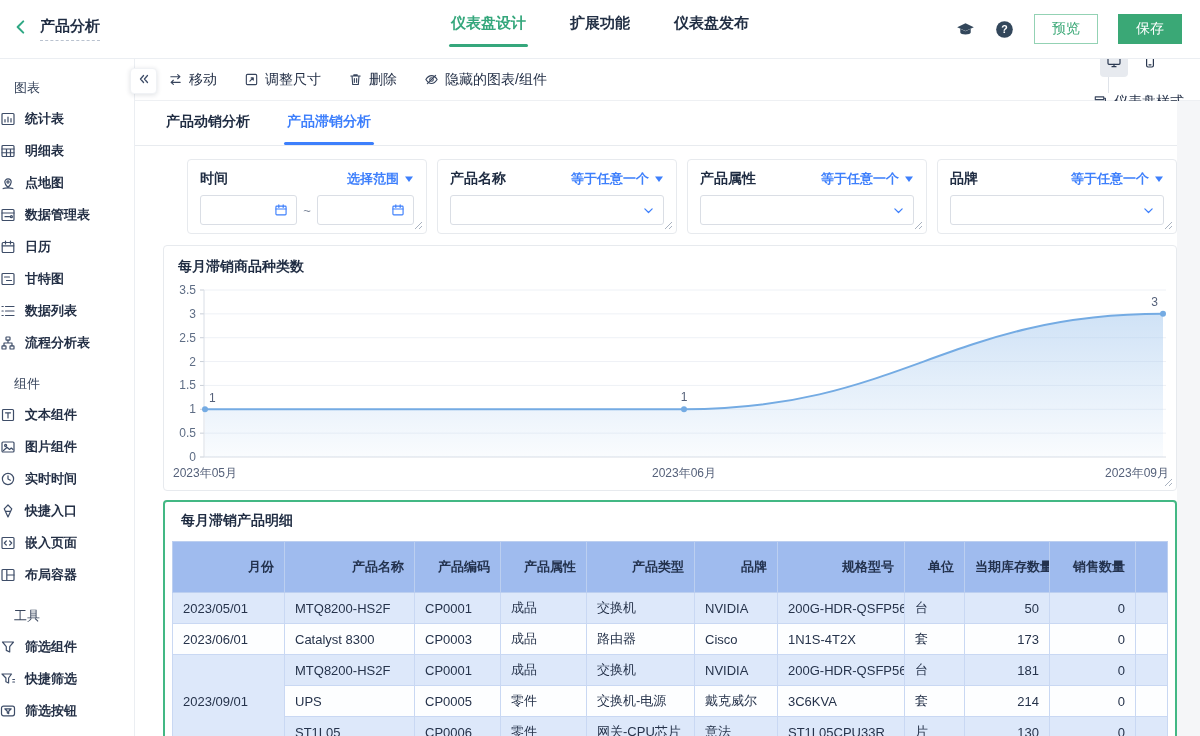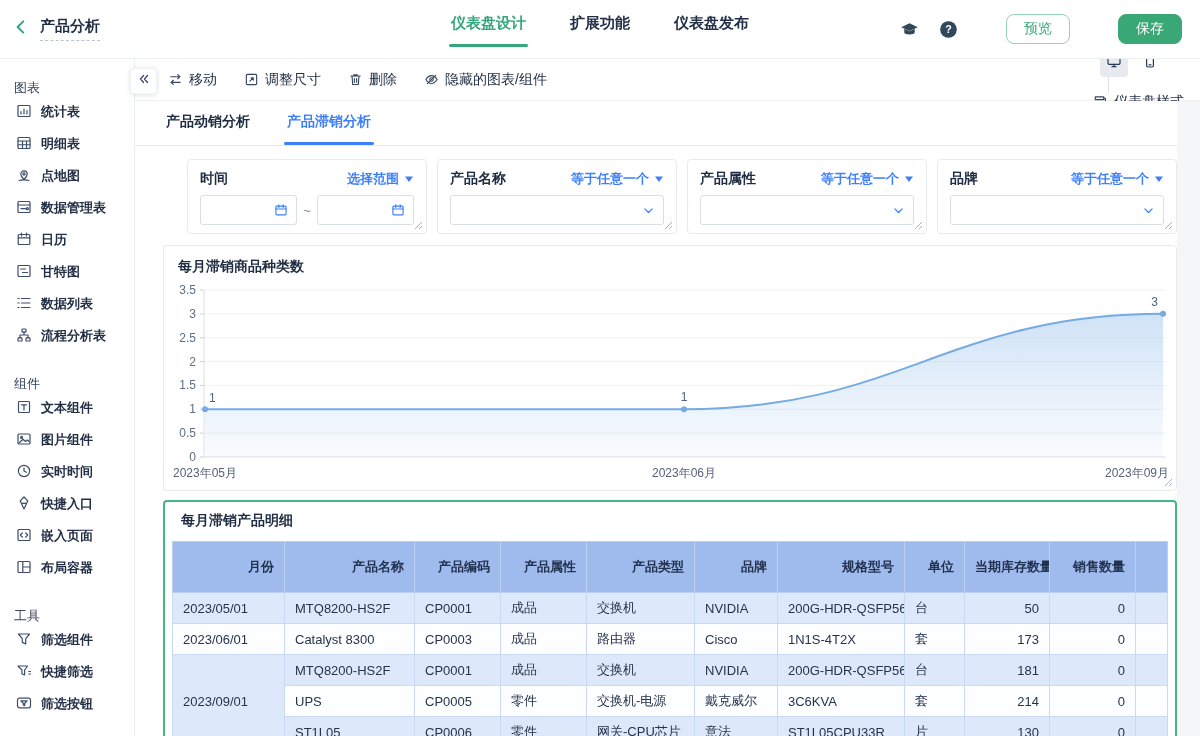--- a/index.html
+++ b/index.html
@@ -10,30 +10,30 @@
   
   .app-header { height:59px; display:flex; align-items:center; border-bottom:1px solid #EBEEF2; position:relative; background:#fff; z-index:5; }
   .back-btn { margin-left:12px; display:flex; align-items:center; cursor:pointer; }
   .page-title { margin-left:10px; font-size:15px; color:#1F2C42; font-weight:600; padding-bottom:4px; border-bottom:1px dashed #B9C2CF; }
   .header-tabs { position:absolute; left:50%; top:0; transform:translateX(-50%); height:47px; display:flex; gap:44px; align-items:stretch; }
   .htab { font-size:15px; color:#222F44; display:flex; align-items:center; position:relative; cursor:pointer; white-space:nowrap;font-weight:bold; }
   .htab.active { color:#35A77C; }
   .htab.active::after { content:''; position:absolute; left:-2px; right:-2px; bottom:0; height:3px; background:#35A77C; border-radius:2px; }
   .header-right { margin-left:auto; display:flex; align-items:center; gap:20px; padding-right:18px; }
   .hicon { display:flex; align-items:center; cursor:pointer; }
-  .btn { height:30px; padding:0 17px; border-radius:8px; font-size:14px; display:flex; align-items:center; cursor:pointer; white-space:nowrap;margin-left:28px; }
+  .btn { height:30px; padding:0 17px; border-radius:0; font-size:14px; display:flex; align-items:center; cursor:pointer; white-space:nowrap; }
   .btn-preview { border:1px solid #93D2B4; color:#3AA876; background:#fff; }
   .btn-save { background:#3AA876; color:#fff; border:1px solid #3AA876; }
 
   
   .app-body { display:flex; height:689px; }
   .sidebar { width:135px; flex-shrink:0; border-right:1px solid #EBEEF2; padding-top:14px; background:#fff; overflow:hidden; }
   .sec-title { padding-left:14px; font-size:13px; color:#38455C; height:30px; line-height:30px; margin-top:10px; }
   .side-sec:first-child .sec-title { margin-top:0; }
-  .side-item { display:flex; gap:9px; padding-left:16px; height:32px; font-size:13px; color:#232F45; font-weight:600; cursor:pointer; white-space:nowrap; }
+  .side-item { display:flex; align-items:center; gap:9px; height:32px; font-size:13px; color:#232F45; font-weight:600; cursor:pointer; white-space:nowrap; }
   .side-item .icn { display:flex; color:#3E4D68; }
 
   
   .main { flex:1; min-width:0; position:relative; background:#fff; }
   .collapse-btn { position:absolute; left:-5px; top:9px; width:27px; height:26px; background:#fff; border:1px solid #F0F2F5; border-radius:4px;
     box-shadow:0 1px 5px rgba(31,44,66,.14); display:flex; align-items:center; justify-content:center; z-index:6; cursor:pointer; }
   .canvas-toolbar { height:42px; border-bottom:1px solid #EEF0F3; display:flex; align-items:center; padding:0 16px 0 33px; }
   .tool-btn { display:flex; align-items:center; gap:6px; font-size:14px; color:#243047; margin-right:27px; cursor:pointer; white-space:nowrap; }
   .tool-btn .icn { display:flex; color:#37445C; }
   .toolbar-right { margin-left:auto; display:flex; align-items:flex-start;flex-direction:column; }

